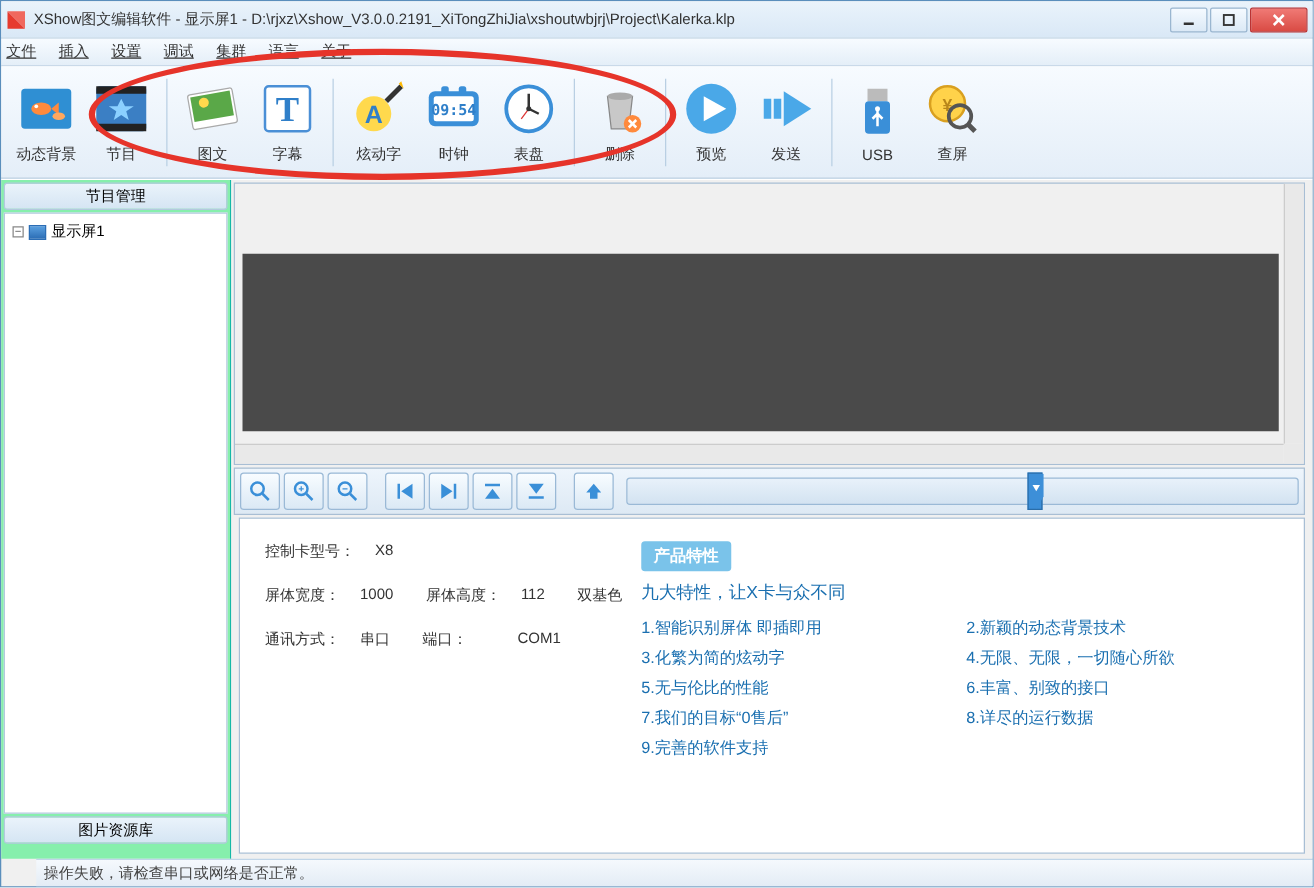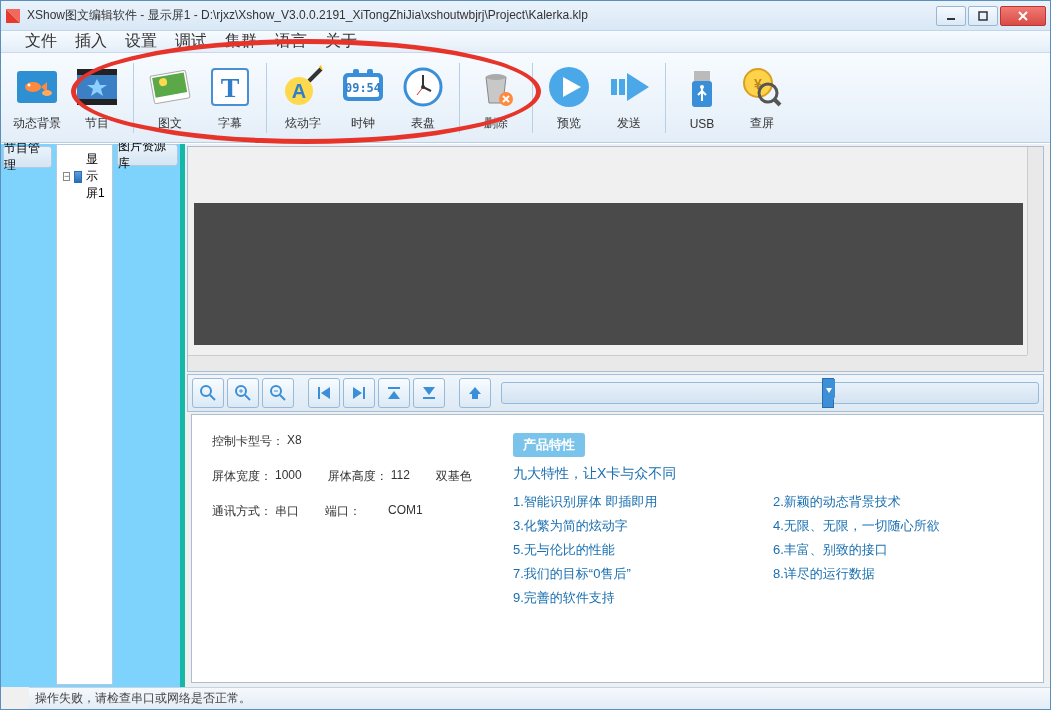--- a/index.html
+++ b/index.html
@@ -9,36 +9,36 @@
 
 .titlebar { height: 30px; background: linear-gradient(#eaf3fb, #d9e8f6); display: flex; align-items: center; padding: 0 4px; border-bottom: 1px solid #c0d5e8; }
 .titlebar .app-icon { width: 16px; height: 16px; margin-right: 6px; }
 .titlebar .title { flex: 1; color: #333; font-size: 12px; }
 .win-btns { display: flex; gap: 2px; }
 .win-btn { width: 30px; height: 20px; display: flex; align-items: center; justify-content: center; border: 1px solid #9ab6d0; background: linear-gradient(#f5faff,#dbe9f6); border-radius: 2px; cursor: pointer; }
 .win-btn.close { background: linear-gradient(#f07a75,#d94b44); border-color: #b33; color: #fff; width: 46px; }
 .win-btn svg { width: 10px; height: 10px; }
 
 
-.menubar { height: 22px; background: linear-gradient(#f7fbff,#e4eef8); display: flex; align-items: center; padding: 0 24px; gap: 18px; border-bottom: 1px solid #c9d9e9; font-size: 16px; color: #333; }
+.menubar { height: 22px; background: linear-gradient(#f7fbff,#e4eef8); display: flex; align-items: center; padding: 0 4px; gap: 18px; border-bottom: 1px solid #c9d9e9; font-size: 12px; color: #333; text-decoration: underline; }
 .menubar span { cursor: pointer; }
 
 
 .toolbar { height: 90px; background: linear-gradient(#f7fbff,#e4eef8); display: flex; align-items: center; padding: 4px 6px; border-bottom: 1px solid #b9cfe3; position: relative; }
 .tool-sep { width: 1px; height: 70px; background: #b9cfe3; margin: 0 6px; }
 .tool-btn { width: 60px; height: 78px; display: flex; flex-direction: column; align-items: center; justify-content: center; gap: 4px; border: 1px solid transparent; border-radius: 3px; cursor: pointer; }
 .tool-btn .ico { width: 48px; height: 48px; display: flex; align-items: center; justify-content: center; }
 .tool-btn .lbl { font-size: 12px; color: #333; }
 
 
 .red-ellipse { position: absolute; left: 70px; top: -14px; width: 470px; height: 105px; border: 5px solid #e6342a; border-radius: 50%; pointer-events: none; }
 
 
 .main { flex: 1; display: flex; min-height: 0; border-top: 1px solid #fff; }
-.left-panel { width: 184px; display: flex; flex-direction: row; background: #7dd3fc; border-right: 5px solid #14b8a6; }
+.left-panel { width: 184px; display: flex; flex-direction: column; background: #86efac; border-right: 1px solid #14b8a6; }
 .panel-header { height: 22px; background: linear-gradient(#eaf3fb,#d5e5f3); border: 1px solid #b3c9de; border-radius: 3px; margin: 2px; display: flex; align-items: center; justify-content: center; font-size: 12px; }
 .tree { flex: 1; border: 1px solid #b3c9de; margin: 0 2px 2px 2px; background: #fff; padding: 4px; }
 .tree-item { display: flex; align-items: center; gap: 4px; padding: 2px; }
 .tree-item .exp { width: 9px; height: 9px; border: 1px solid #888; font-size: 9px; line-height: 7px; text-align: center; color: #555; }
 .tree-item .node-icon { width: 14px; height: 12px; background: linear-gradient(#5aa0e0,#2b6db5); border: 1px solid #2b6db5; }
 .asset-btn { margin: 0 2px 12px 2px; }
 
 .right-area { flex: 1; display: flex; flex-direction: column; background: #f0f0f0; min-width: 0; }
 .preview-zone { height: 226px; border: 1px solid #a8bed4; margin: 2px 6px 2px 2px; background: #f0f0f0; position: relative; }
 .preview-inner { position: absolute; left: 6px; right: 20px; top: 56px; height: 142px; background: #4a4a4a; }
@@ -48,21 +48,21 @@
 
 .timeline-tools { height: 38px; border: 1px solid #a8bed4; margin: 0 6px 2px 2px; background: linear-gradient(#eef5fc,#dde9f4); display: flex; align-items: center; padding: 0 4px; gap: 3px; }
 .tl-btn { width: 32px; height: 30px; border: 1px solid #9ab9d6; background: linear-gradient(#f8fcff,#dbe9f5); border-radius: 3px; display: flex; align-items: center; justify-content: center; cursor: pointer; }
 .tl-track { flex: 1; height: 22px; background: linear-gradient(#e8f1fa,#d3e3f1); border: 1px solid #9ab9d6; border-radius: 3px; position: relative; }
 .tl-marker { position: absolute; left: 320px; top: -5px; width: 12px; height: 30px; background: #3d8fd8; border: 1px solid #2a6da8; }
 
 
 .info-panel { flex: 1; border: 1px solid #a8bed4; margin: 0 6px 4px 6px; background: #fff; padding: 18px 20px; display: flex; gap: 10px; overflow: hidden; min-height: 0; }
 .info-left { width: 470px; display: flex; flex-direction: column; gap: 18px; font-size: 12px; color: #333; }
 .info-row { display: flex; gap: 26px; }
-.info-field { display: flex; gap: 3px; }
+.info-field { display: flex; gap: 16px; }
 .info-field .k { min-width: 60px; }
 .info-right { flex: 1; }
 .tag { display: inline-block; background: #7ac3ea; color: #fff; padding: 3px 10px; border-radius: 3px; font-size: 13px; margin-bottom: 8px; font-weight: bold; }
 .subtitle { color: #1a6fb0; font-size: 14px; margin-bottom: 10px; }
 .features { display: grid; grid-template-columns: 250px 250px; column-gap: 10px; row-gap: 6px; color: #1a6fb0; font-size: 13px; }
 .feat { white-space: nowrap; }
 
 
 .statusbar { height: 22px; background: linear-gradient(#f5f9fd,#e3ecf5); border-top: 1px solid #c0d5e8; display: flex; align-items: center; padding: 0 6px; font-size: 12px; color: #444; margin-left: 28px; }
 </style>

